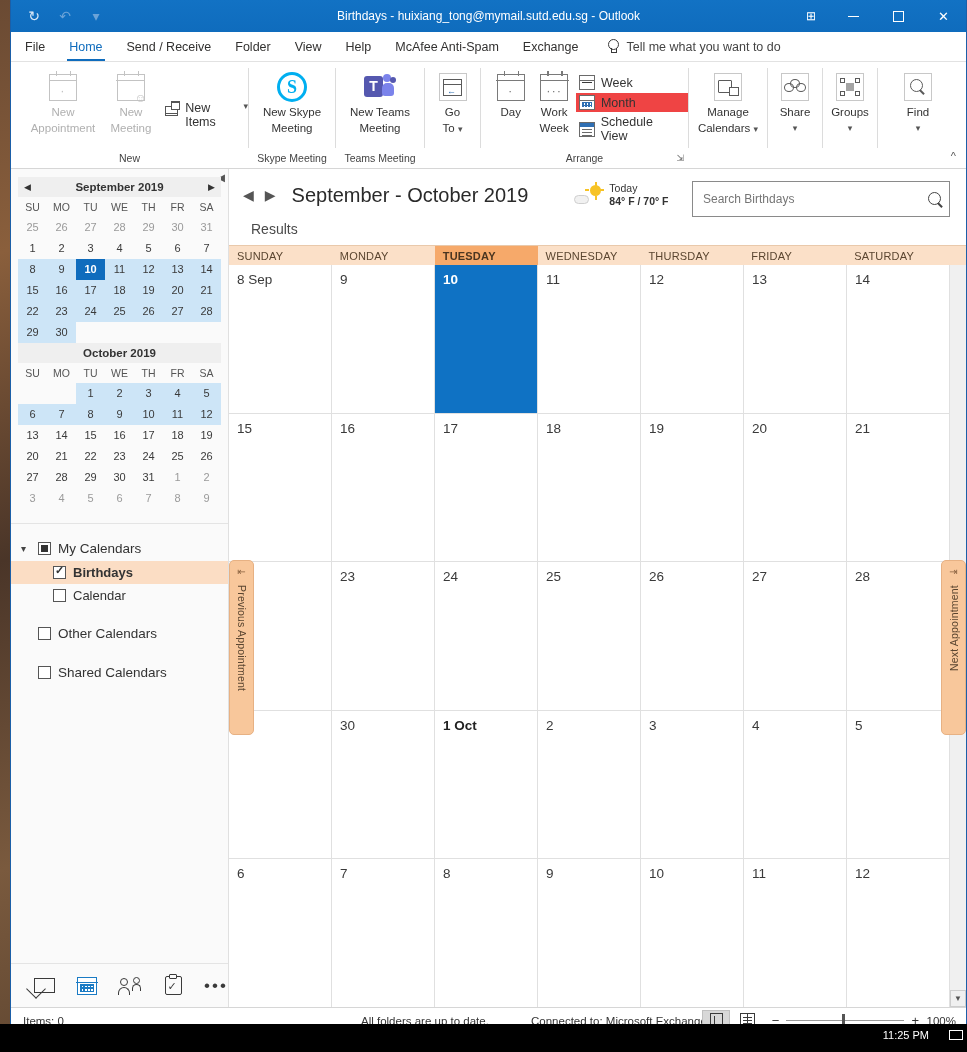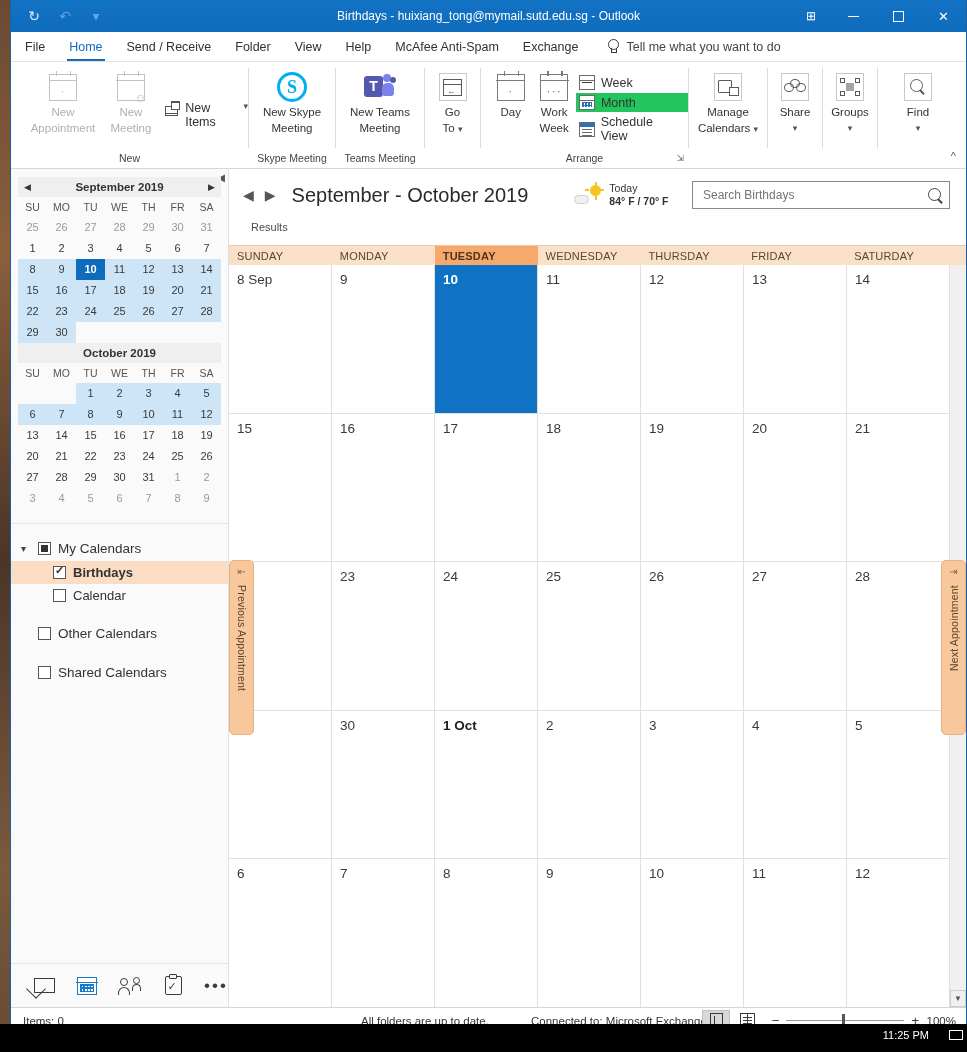--- a/index.html
+++ b/index.html
@@ -137,21 +137,21 @@
   .teams-ico .body1 { position: absolute; right: 2px; top: 10px; width: 12px; height: 13px; border-radius: 5px 5px 3px 3px; background: #7b83eb; }
 
   .boxico { width: 28px; height: 28px; border: 1px solid #c8c8c8; background: #fff;
     display: flex; align-items: center; justify-content: center; }
   .goto-ico { width: 19px; height: 17px; border: 1.3px solid #5a5a5a; position: relative; }
   .goto-ico::before { content: ""; position: absolute; left: -1.3px; right: -1.3px; top: 4px; height: 1.3px; background: #5a5a5a; }
   .goto-ico .arr { position: absolute; left: 3px; top: 7px; font-size: 9px; color: #2f6fb3; line-height: 8px; }
 
   .smallbtns { display: flex; flex-direction: column; gap: 1px; padding-top: 6px; }
   .smallbtn { display: flex; align-items: center; gap: 6px; padding: 2px 6px 2px 3px; font-size: 12.5px; color: #333; cursor: default; }
-  .smallbtn.sel { background: #22c55e; }
+  .smallbtn.sel { background: #ef4444; }
   .mini-cal { width: 16px; height: 15px; border: 1.2px solid #6a6a6a; background: #fff; position: relative; }
   .mini-cal::before { content: ""; position: absolute; left: -1.2px; right: -1.2px; top: 3.5px; height: 1.2px; background: #6a6a6a; }
   .mini-cal .dots { position: absolute; left: 2px; right: 2px; top: 6px; bottom: 2px;
     background-image:
       repeating-linear-gradient(to right, #3a3a3a 0 1.5px, transparent 1.5px 3px),
       repeating-linear-gradient(to bottom, #3a3a3a 0 1.5px, transparent 1.5px 3px);
   }
   .mini-cal.blue .dots { background-image:
       repeating-linear-gradient(to right, #2f6fb3 0 1.5px, transparent 1.5px 3px),
       repeating-linear-gradient(to bottom, #2f6fb3 0 1.5px, transparent 1.5px 3px); }
@@ -235,28 +235,28 @@
   .navarrows { display: flex; gap: 11px; margin-right: 16px; margin-left: 4px; }
   .navarrow { font-size: 14px; color: #555; cursor: default; }
   .cal-title { font-size: 20px; color: #2a2a2a; }
   .weather { display: flex; align-items: center; gap: 7px; margin-left: 46px; }
   .wx-ico { width: 28px; height: 24px; position: relative; }
   .wx-ico .sun { position: absolute; right: 1px; top: 2px; width: 11px; height: 11px; border-radius: 50%; background: #f7c325; }
   .wx-ico .ray { position: absolute; background: #f7c325; width: 2px; height: 4px; }
   .wx-ico .cloud { position: absolute; left: 0px; bottom: 3px; width: 15px; height: 9px; border-radius: 6px; background: #f1f1f1; border: 1px solid #cfcfcf; }
   .wx-txt { font-size: 10.5px; color: #333; line-height: 13px; }
   .wx-txt .t2 { font-weight: bold; }
-  .searchbox { position: absolute; right: 16px; top: 12px; width: 258px; height: 28px;
+  .searchbox { position: absolute; right: 16px; top: 12px; width: 258px; height: 36px;
     border: 1px solid #8a8a8a; background: #fff; display: flex; align-items: center; padding: 0 6px 0 10px; }
   .searchbox input { flex: 1; border: none; outline: none; font-size: 12px; color: #666; font-family: "Liberation Sans", sans-serif; background: transparent; }
   .search-ico { width: 15px; height: 15px; position: relative; flex: none; }
   .search-ico::before { content: ""; position: absolute; left: 0; top: 0; width: 11px; height: 11px; border: 1.5px solid #444; border-radius: 50%; }
   .search-ico::after { content: ""; position: absolute; left: 10px; top: 10px; width: 6px; height: 1.6px; background: #444; transform: rotate(45deg); transform-origin: left center; }
 
-  .results-row { height: 24px; padding-left: 22px; font-size: 11px; color: #4a4a4a; }
+  .results-row { height: 24px; padding-left: 22px; font-size: 14px; color: #4a4a4a; }
 
   .dow-header { height: 20px; display: flex; background: #fbe0c8; border-top: 1px solid #e9c9ab; }
   .dow-header .c { flex: 1; font-size: 11px; color: #5a4530; padding-left: 8px; line-height: 20px; letter-spacing: .2px; }
   .dow-header .c.today { background: #f6a96a; font-weight: bold; color: #4a3520; }
 
   .grid-wrap { flex: 1; display: flex; position: relative; overflow: hidden; }
   .grid { flex: 1; display: flex; flex-direction: column; }
   .wk { flex: 1; display: flex; border-bottom: 1px solid #e0e0e0; }
   .wk:last-child { border-bottom: none; }
   .cell { flex: 1; border-right: 1px solid #e0e0e0; position: relative; padding: 5px 0 0 8px; }

